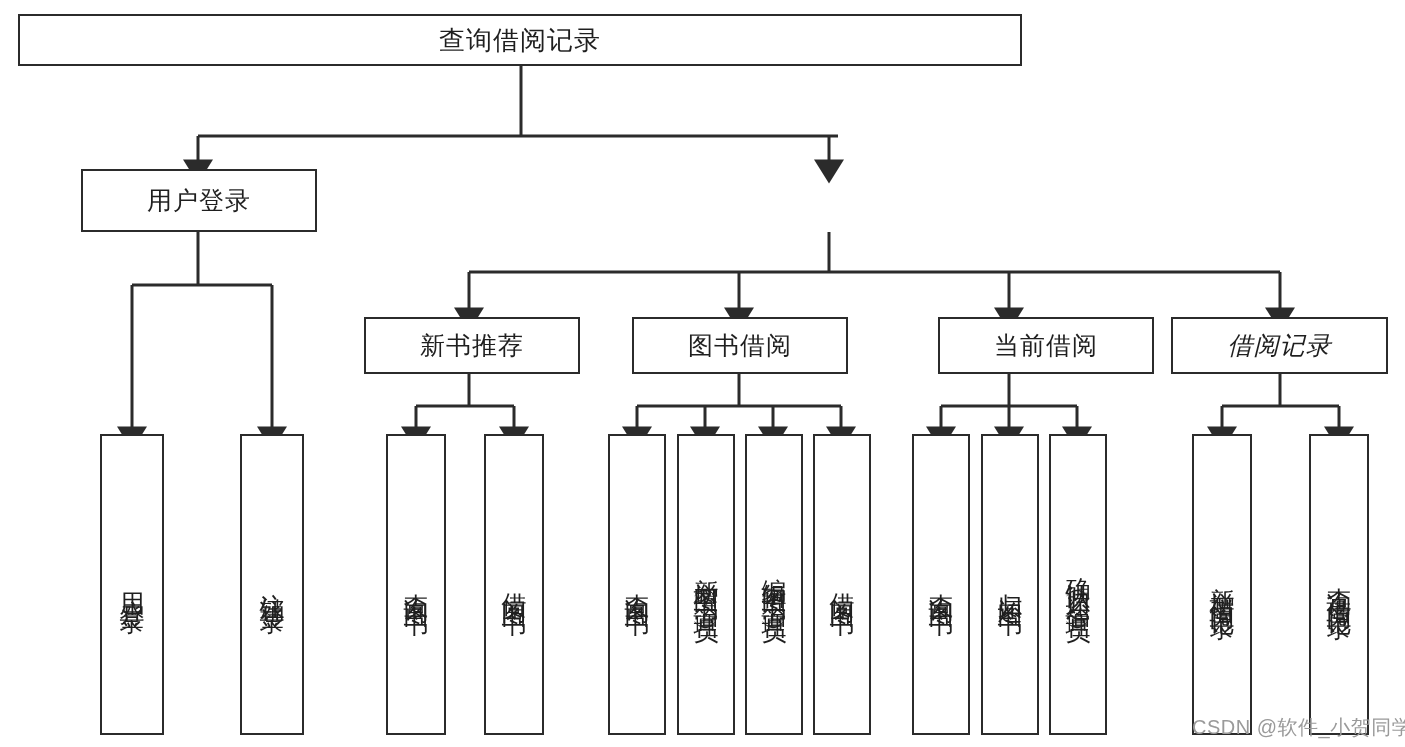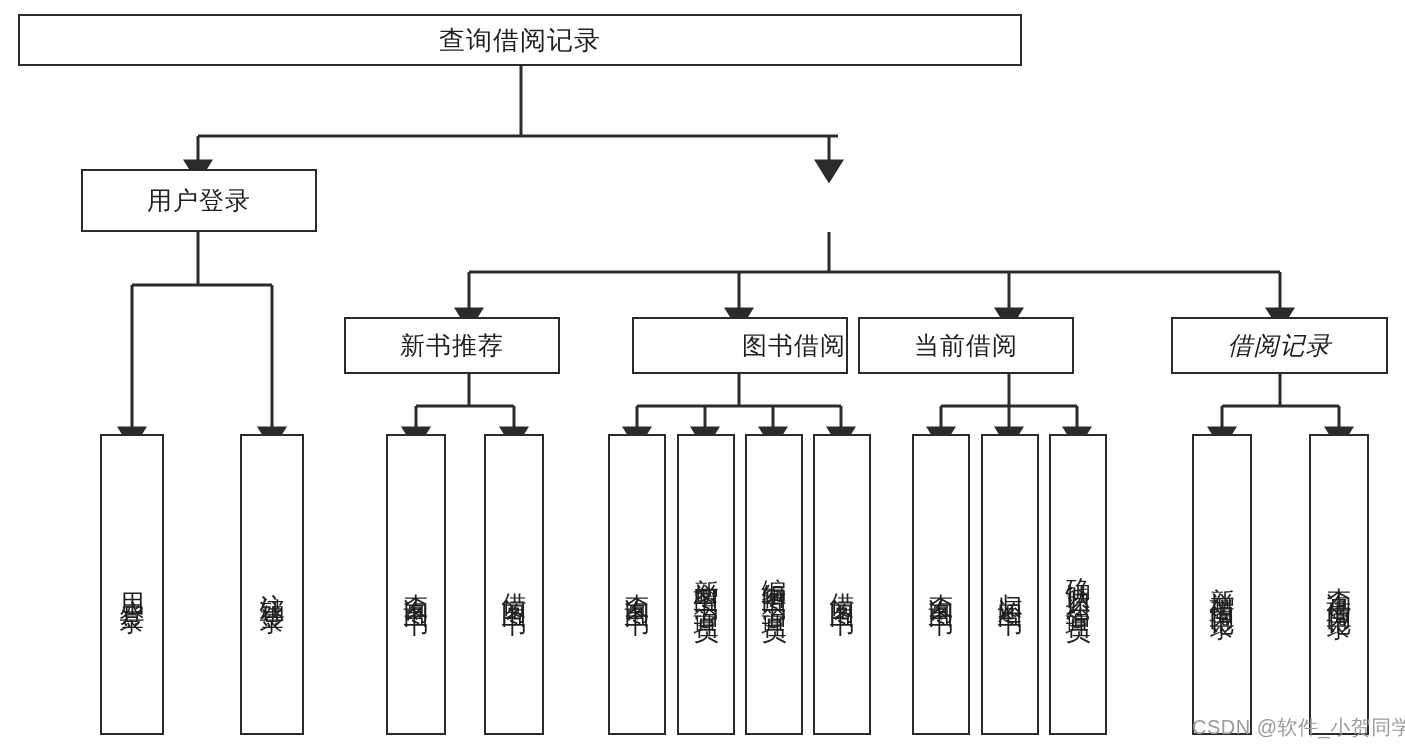--- a/index.html
+++ b/index.html
@@ -119,29 +119,29 @@
 
   <div class="node root" style="left:18px;top:14px;width:1004px;height:52px;">
     <span class="label">查询借阅记录</span>
   </div>
 
   <div class="node" style="left:81px;top:169px;width:236px;height:63px;">
     <span class="label">用户登录</span>
   </div>
 
 
-  <div class="node" style="left:344px;top:317px;width:216px;height:57px;">
+  <div class="node" style="left:364px;top:317px;width:216px;height:57px;">
     <span class="label">新书推荐</span>
   </div>
 
-  <div class="node" style="left:632px;top:317px;width:216px;height:57px;justify-content:flex-end;">
+  <div class="node" style="left:632px;top:317px;width:216px;height:57px;">
     <span class="label">图书借阅</span>
   </div>
 
-  <div class="node" style="left:858px;top:317px;width:216px;height:57px;">
+  <div class="node" style="left:938px;top:317px;width:216px;height:57px;">
     <span class="label">当前借阅</span>
   </div>
 
   <div class="node" style="left:1171px;top:317px;width:217px;height:57px;font-style:italic;">
     <span class="label">借阅记录</span>
   </div>
 
   <div class="node vertical" style="left:100px;top:434px;width:64px;height:301px;">
     <span class="label">用户登录</span>
   </div>

